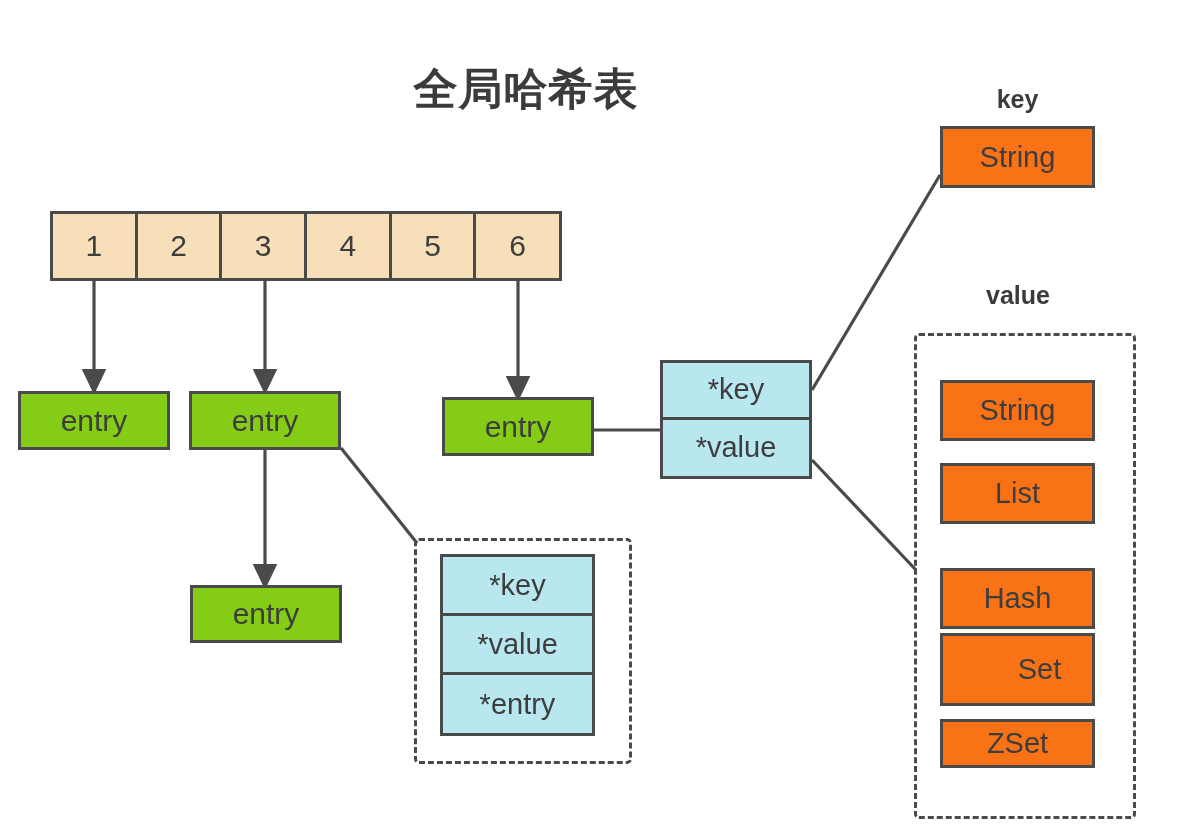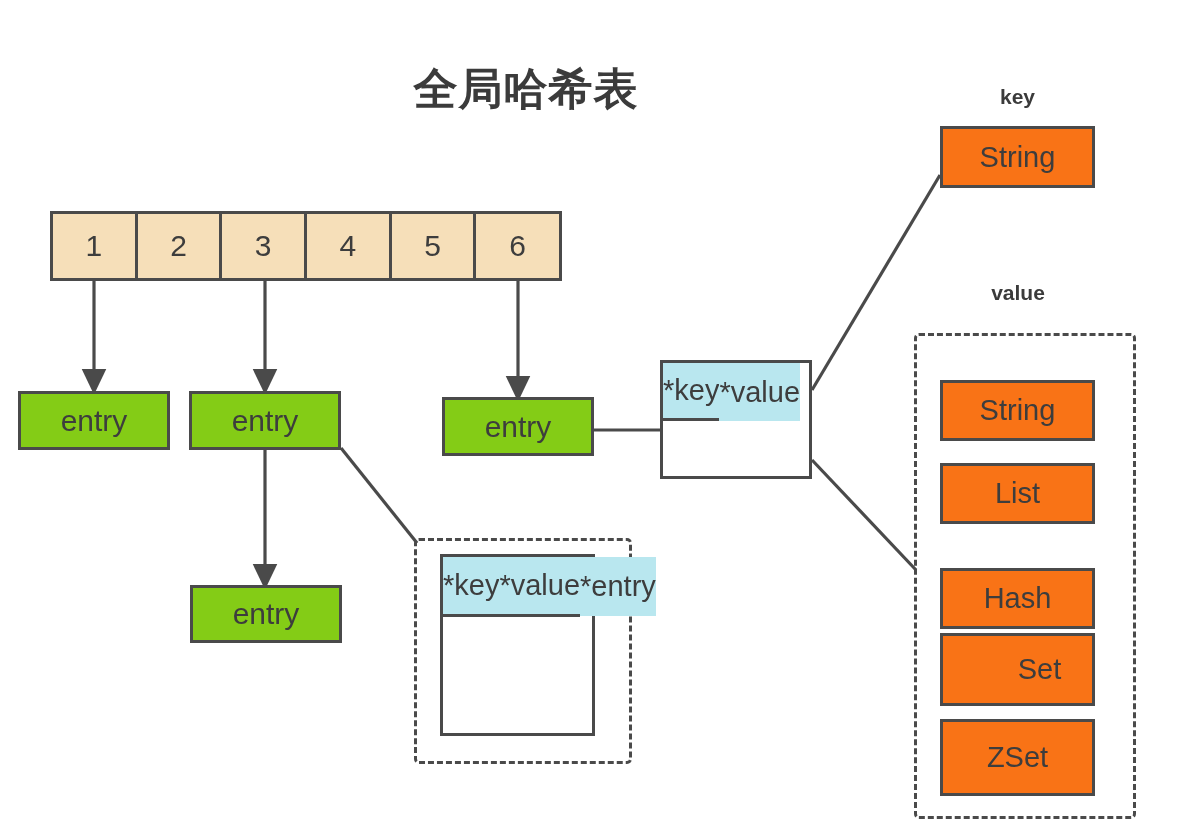--- a/index.html
+++ b/index.html
@@ -31,21 +31,21 @@
     color: #3b3b3b;
     text-align: center;
     white-space: nowrap;
   }
   .title {
     font-size: 44px;
     letter-spacing: 1px;
     padding-left: 16px;
   }
   .sublbl {
-    font-size: 21px;
+    font-size: 25px;
   }
   .box {
     position: absolute;
     box-sizing: border-box;
     border: 3px solid #4a4a4a;
     display: flex;
     align-items: center;
     justify-content: center;
     color: #3d3d3d;
     font-size: 28px;
@@ -79,21 +79,21 @@
   .dashed {
     position: absolute;
     box-sizing: border-box;
     border: 3px dashed #4a4a4a;
     border-radius: 5px;
     background: transparent;
   }
   .stack {
     position: absolute;
     display: flex;
-    flex-direction: row;
+    flex-direction: column;
     box-sizing: border-box;
     border: 3px solid #4a4a4a;
   }
   .stack > div {
     box-sizing: border-box;
     display: flex;
     align-items: center;
     justify-content: center;
     background: #B9E7EF;
     color: #3d3d3d;
@@ -175,15 +175,15 @@
   <div class="dashed" style="left:914px; top:333px; width:222px; height:486px;"></div>
 
   <div class="box blue" style="left:940px; top:380px; width:155px; height:61px;">String</div>
 
   <div class="box blue" style="left:940px; top:463px; width:155px; height:61px;">List</div>
 
   <div class="box blue" style="left:940px; top:548px; width:155px; height:61px;margin-top:20px;">Hash</div>
 
   <div class="box blue" style="left:940px; top:633px; width:155px; height:73px;padding-left:44px;">Set</div>
 
-  <div class="box blue" style="left:940px; top:719px; width:155px; height:77px;">ZSet</div>
+  <div class="box blue" style="left:940px; top:719px; width:155px; height:49px;">ZSet</div>
 
 </div>
 
 </body></html>

